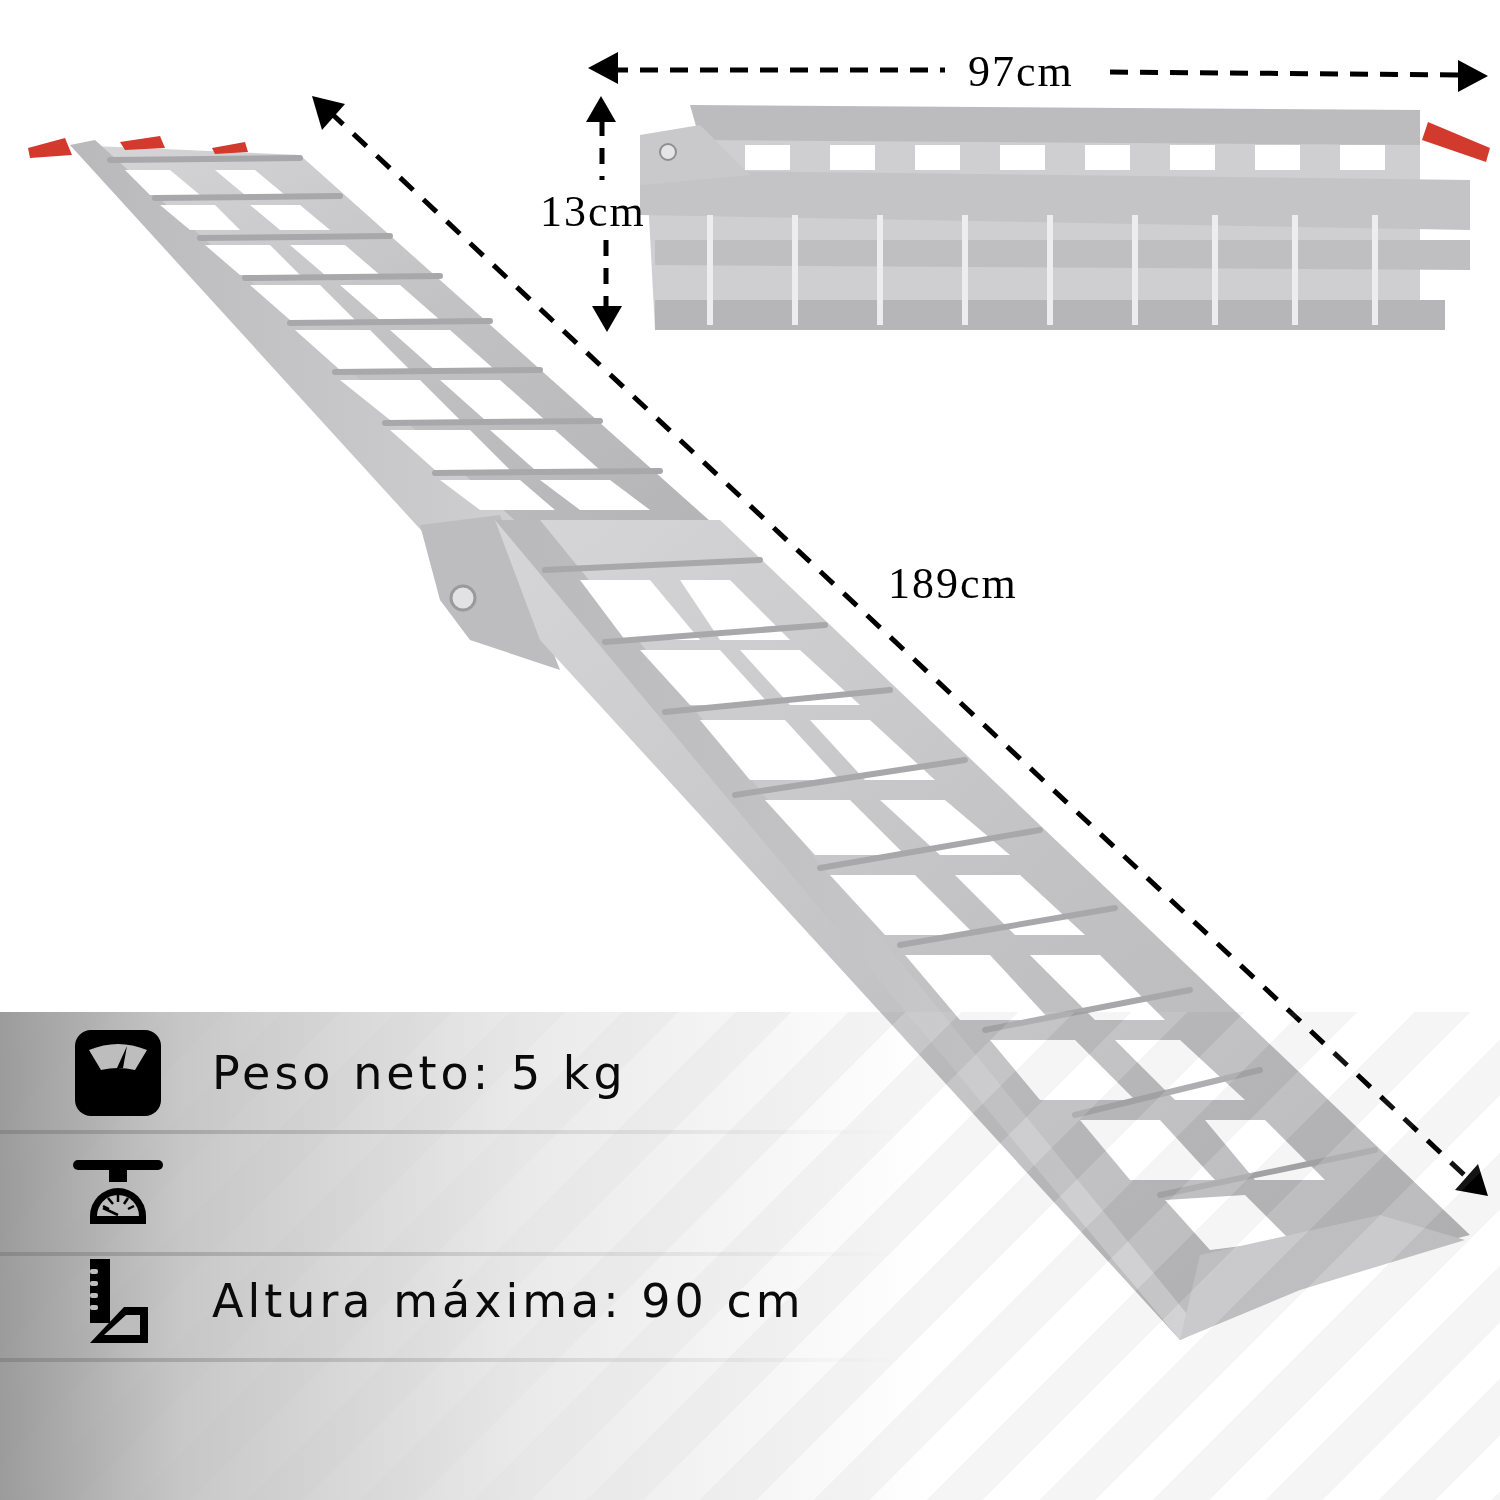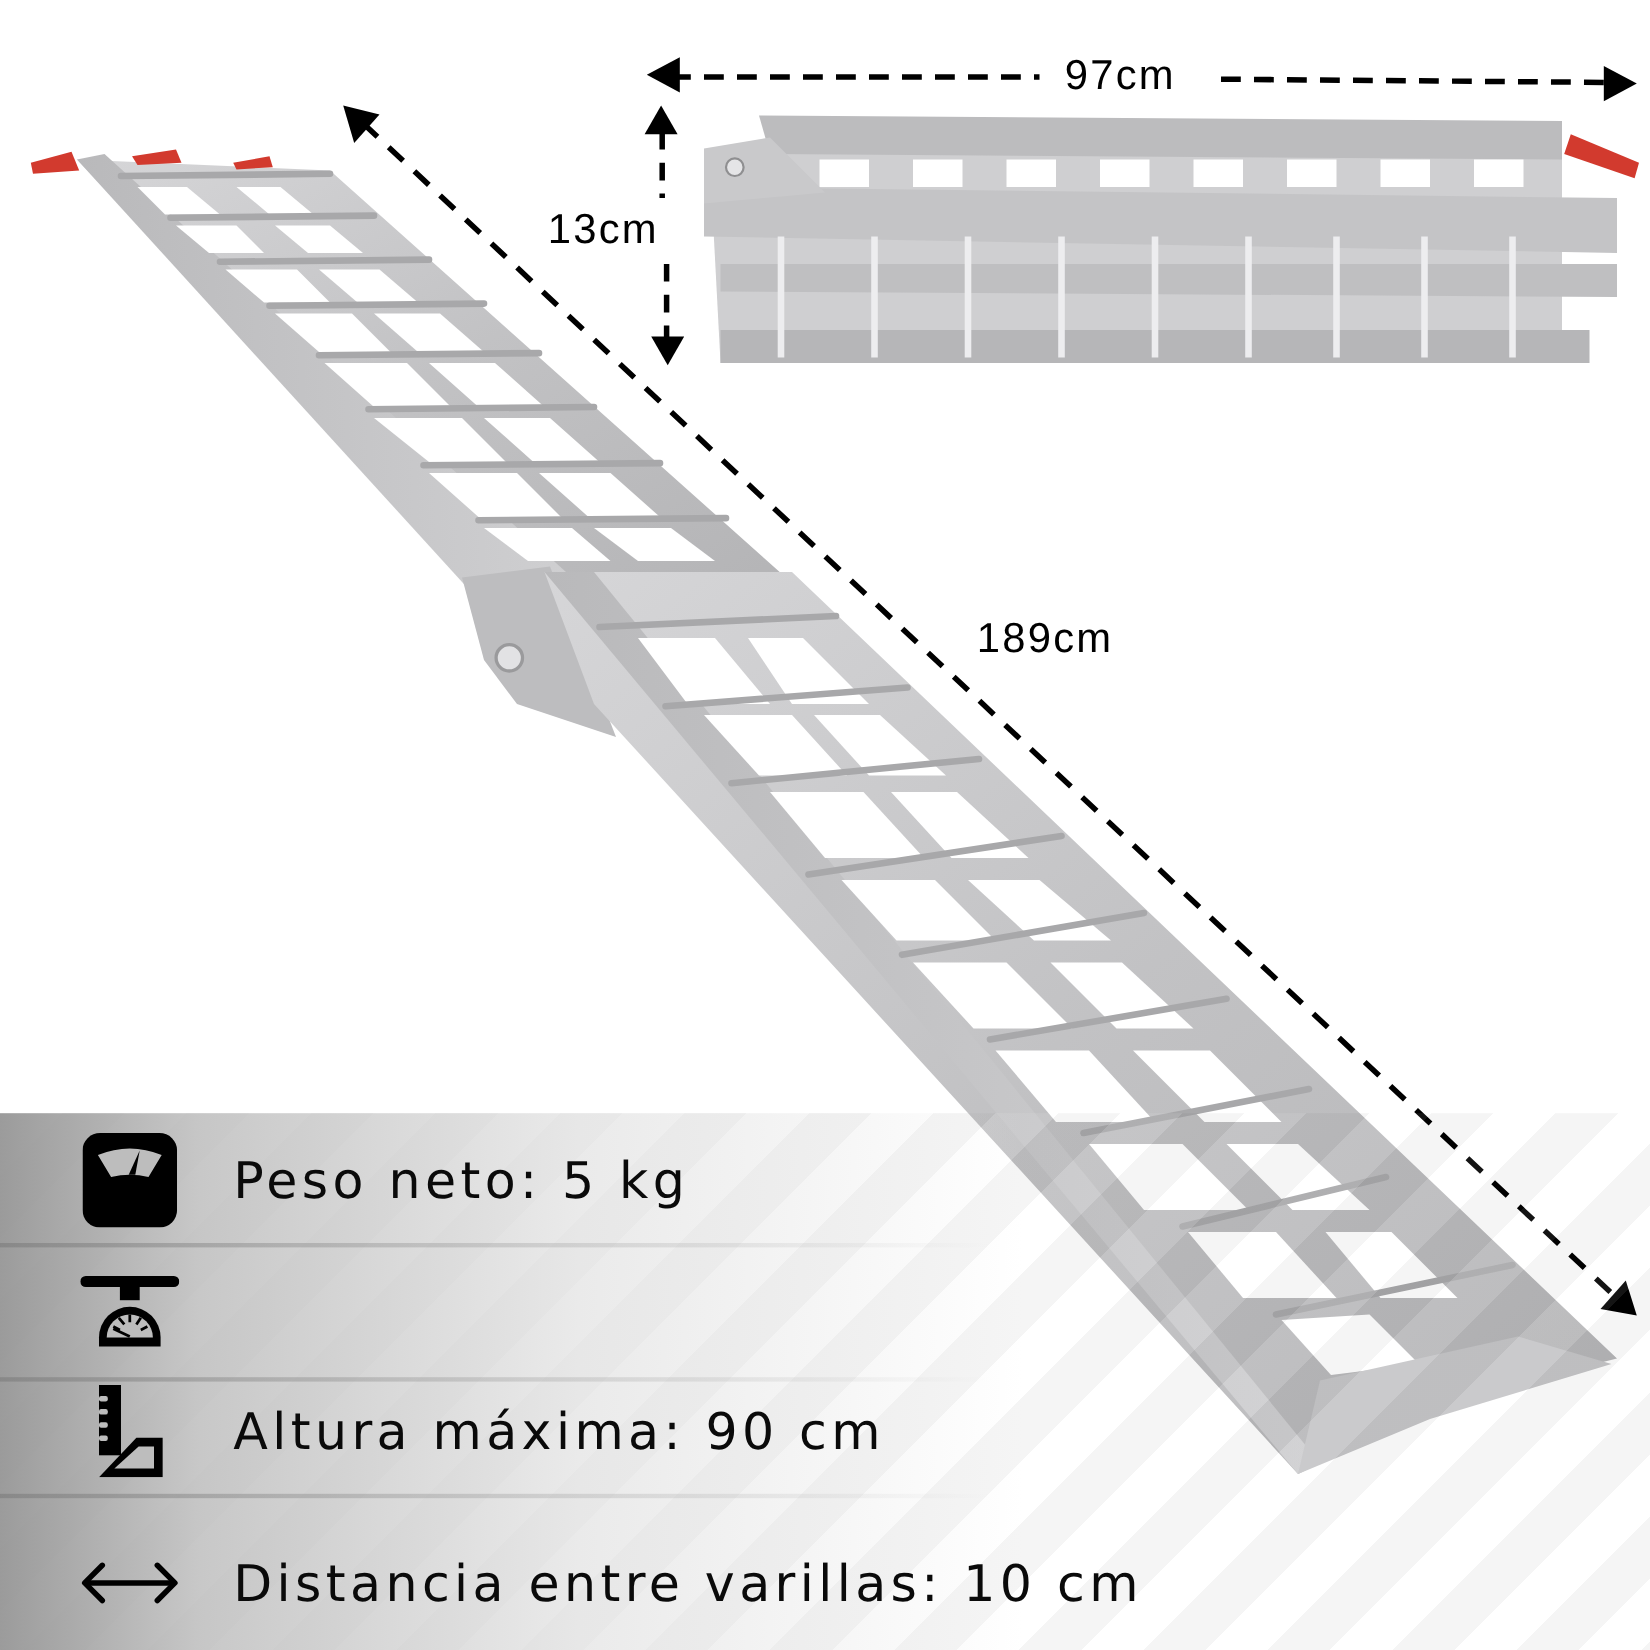--- a/index.html
+++ b/index.html
@@ -1,22 +1,22 @@
 <!DOCTYPE html>
 <html><head>
 <meta charset="utf-8">
 <style>
   html, body { margin: 0; padding: 0; background: #ffffff; }
   body { width: 1500px; height: 1500px; position: relative; overflow: hidden;
          font-family: "DejaVu Sans", sans-serif; }
   .stage { position: absolute; left: 0; top: 0; width: 1500px; height: 1500px; }
   svg.art { position: absolute; left: 0; top: 0; }
 
-  .dim-label { position: absolute; font-family: Liberation Sans, sans-serif;
-               color: #000; font-size: 38px; letter-spacing: 2px; line-height: 1;
+  .dim-label { position: absolute; font-family: Liberation Serif, serif;
+               color: #000; font-size: 44px; letter-spacing: 2px; line-height: 1;
                background: #ffffff; padding: 0 6px; }
 
   .spec-panel { position: absolute; left: 0; top: 1012px; width: 1500px; height: 488px;
     background:
       linear-gradient(90deg, rgba(150,150,150,0.95) 0%, rgba(190,190,190,0.85) 12%,
         rgba(225,225,225,0.7) 35%, rgba(255,255,255,0.0) 62%),
       repeating-linear-gradient(135deg, rgba(255,255,255,0.08) 0 40px, rgba(0,0,0,0.04) 40px 80px);
   }
   .spec-row { position: absolute; left: 0; width: 1452px; height: 122px;
               display: flex; align-items: center; }
@@ -177,21 +177,21 @@
 
     <g>
       <line x1="602" y1="120" x2="602" y2="180" stroke="#000" stroke-width="5" stroke-dasharray="16,12"></line>
       <line x1="606" y1="240" x2="606" y2="310" stroke="#000" stroke-width="5" stroke-dasharray="16,12"></line>
       <polygon points="601,96 586,122 616,122" fill="#000"></polygon>
       <polygon points="607,332 592,306 622,306" fill="#000"></polygon>
     </g>
   </svg>
 
   <div class="dim-label" style="left:962px; top:50px;">97cm</div>
-  <div class="dim-label" style="left:492px; top:190px; background:transparent;">13cm</div>
+  <div class="dim-label" style="left:534px; top:190px; background:transparent;">13cm</div>
   <div class="dim-label" style="left:882px; top:562px;">189cm</div>
 
   <div class="spec-panel">
 
     <div class="spec-row" style="top:0;">
       <div class="spec-icon">
         <svg width="86" height="86" viewBox="0 0 86 86">
           <rect x="0" y="0" width="86" height="86" rx="16" fill="#000"></rect>
           <path d="M14,20 Q43,8 72,20 L60,40 Q43,36 26,40 Z" fill="#bdbdbd"></path>
           <polygon points="42,38 52,16 48,38" fill="#000"></polygon>
@@ -232,27 +232,15 @@
             <rect x="2" y="46" width="8" height="5" rx="2"></rect>
           </g>
           <polygon points="2,84 36,48 60,48 60,84" fill="#000"></polygon>
           <polygon points="16,76 38,56 52,56 52,76" fill="#bdbdbd"></polygon>
         </svg>
       </div>
       <div class="spec-text">Altura máxima: 90 cm</div>
       <div class="divider"></div>
     </div>
 
-    <div class="spec-row" style="top:366px;">
-      <div class="spec-icon">
-        <svg width="90" height="40" viewBox="0 0 90 40">
-          <g stroke="#000" stroke-width="5" fill="none" stroke-linecap="round" stroke-linejoin="round">
-            <line x1="6" y1="20" x2="84" y2="20"></line>
-            <polyline points="20,4 4,20 20,36"></polyline>
-            <polyline points="70,4 86,20 70,36"></polyline>
-          </g>
-        </svg>
-      </div>
-      <div class="spec-text">Distancia entre varillas: 10 cm</div>
-    </div>
 
   </div>
 </div>
 
 </body></html>

